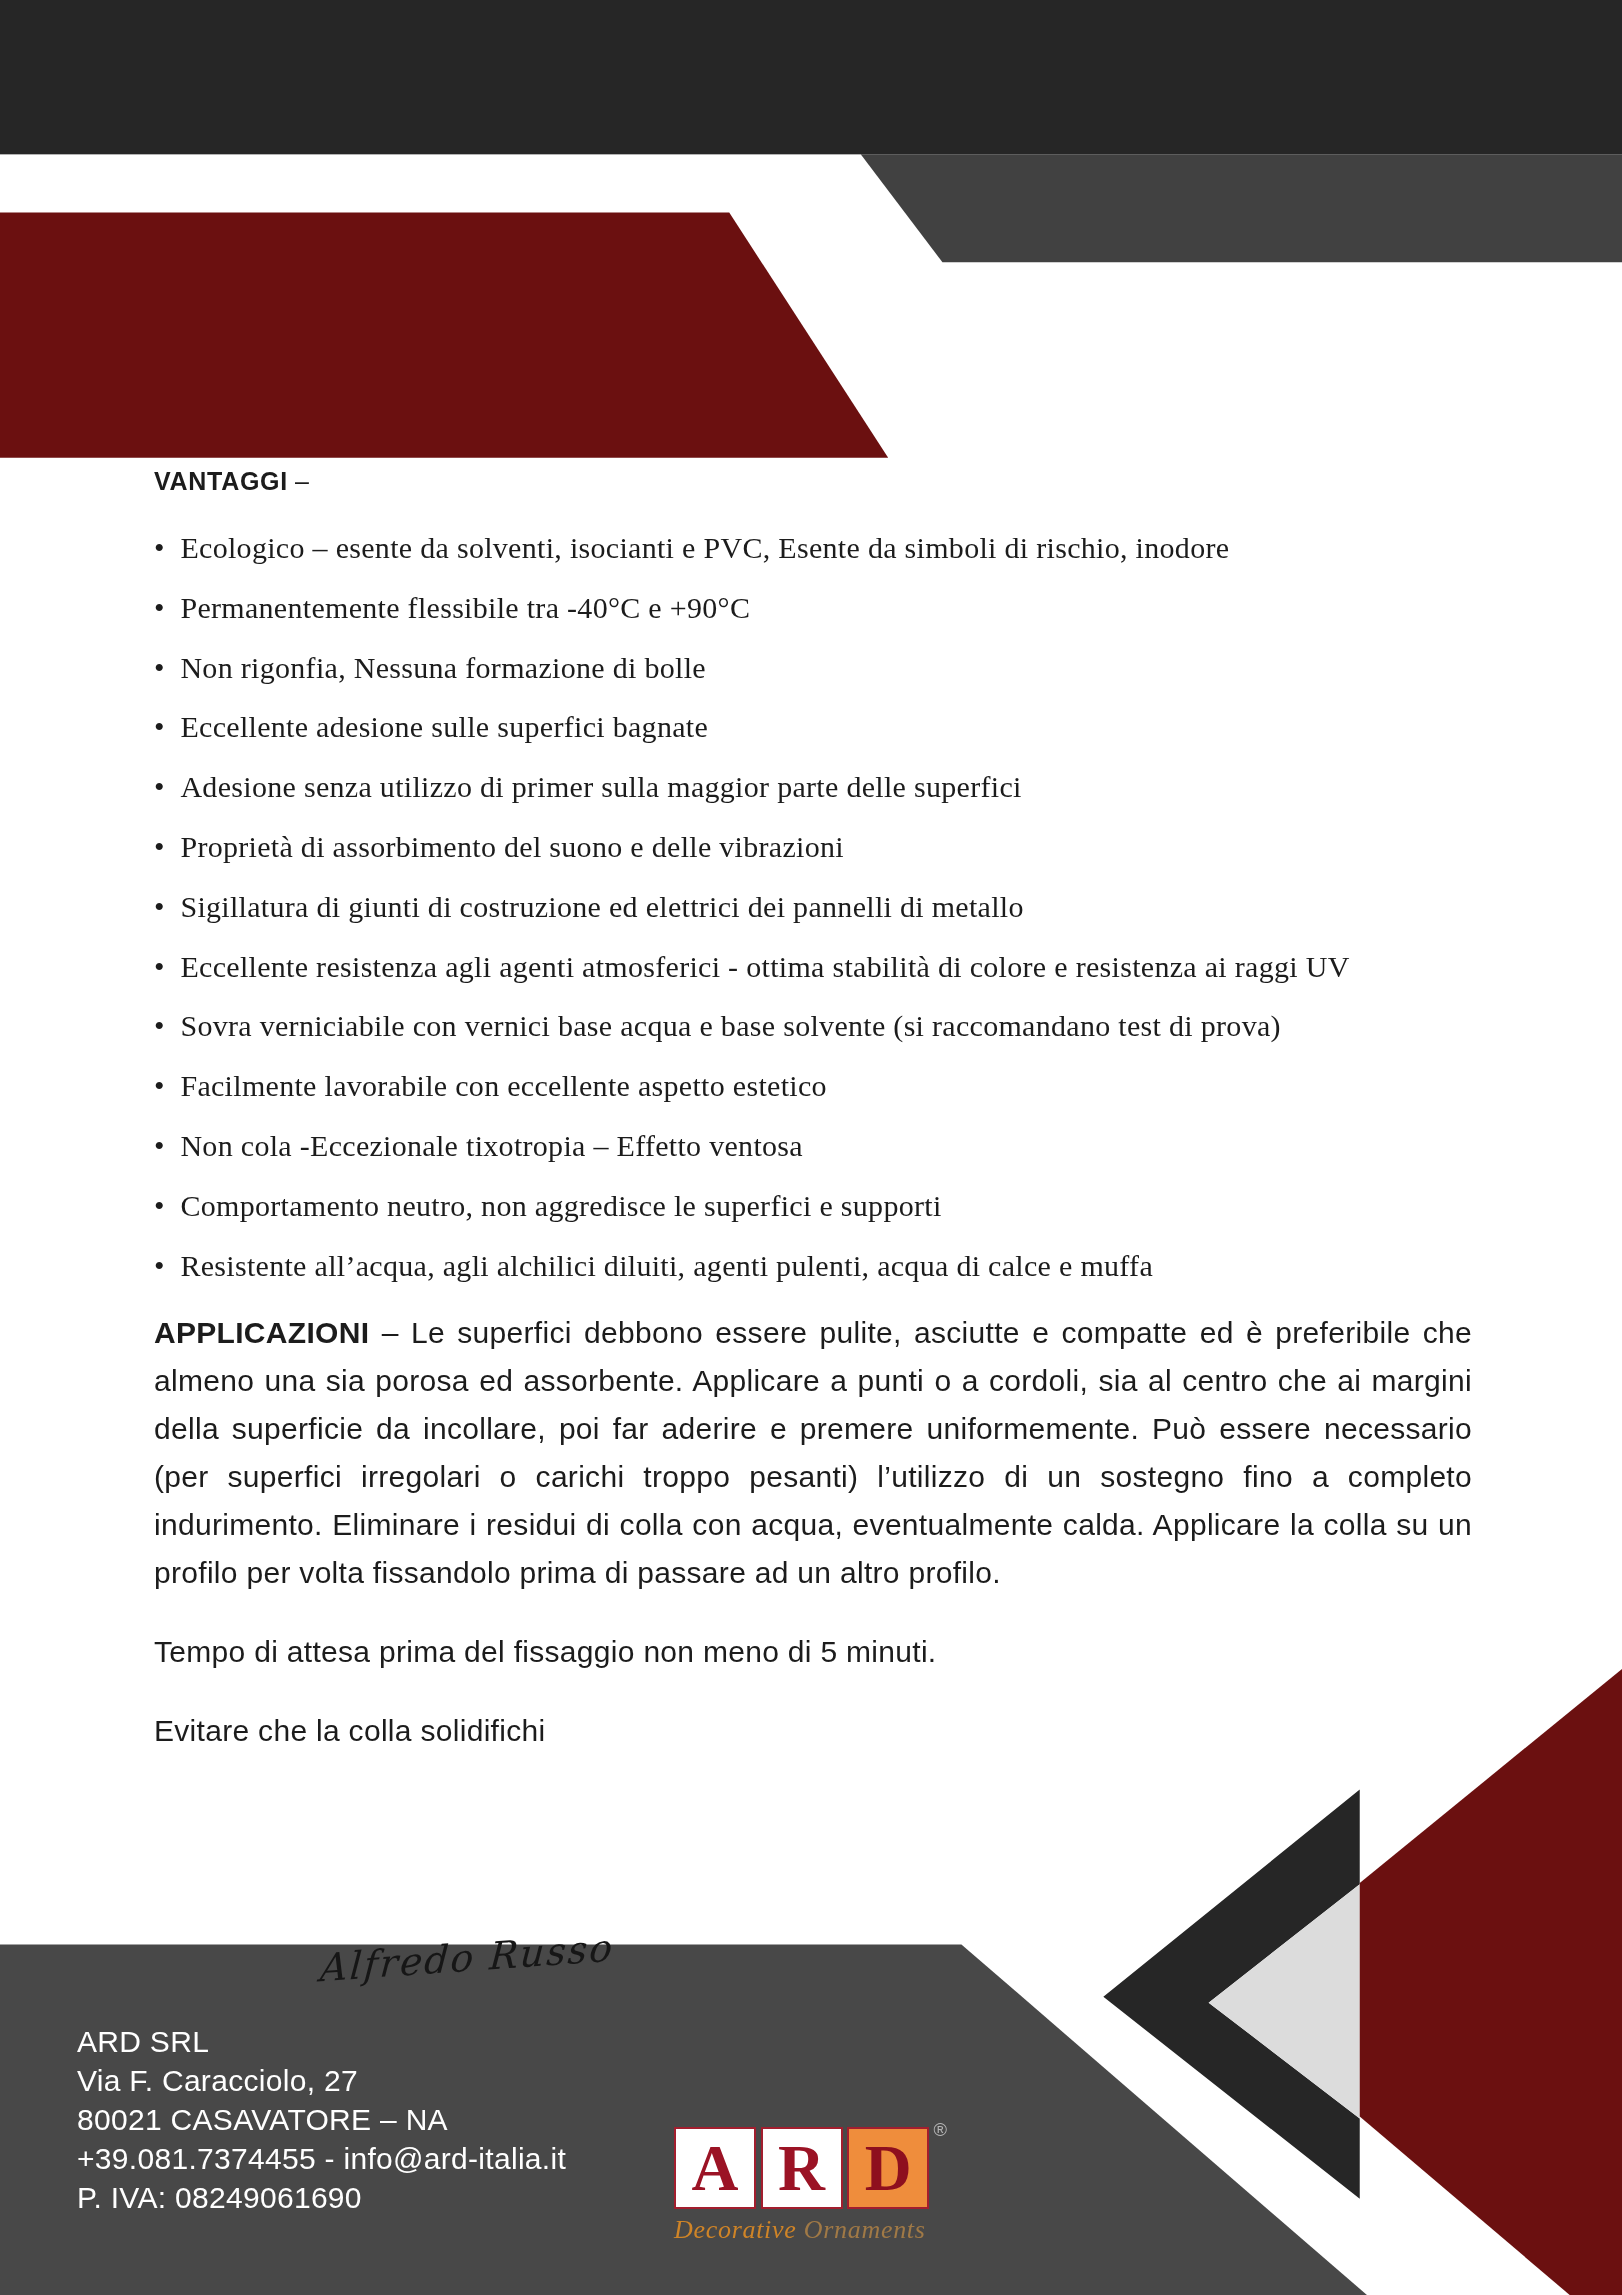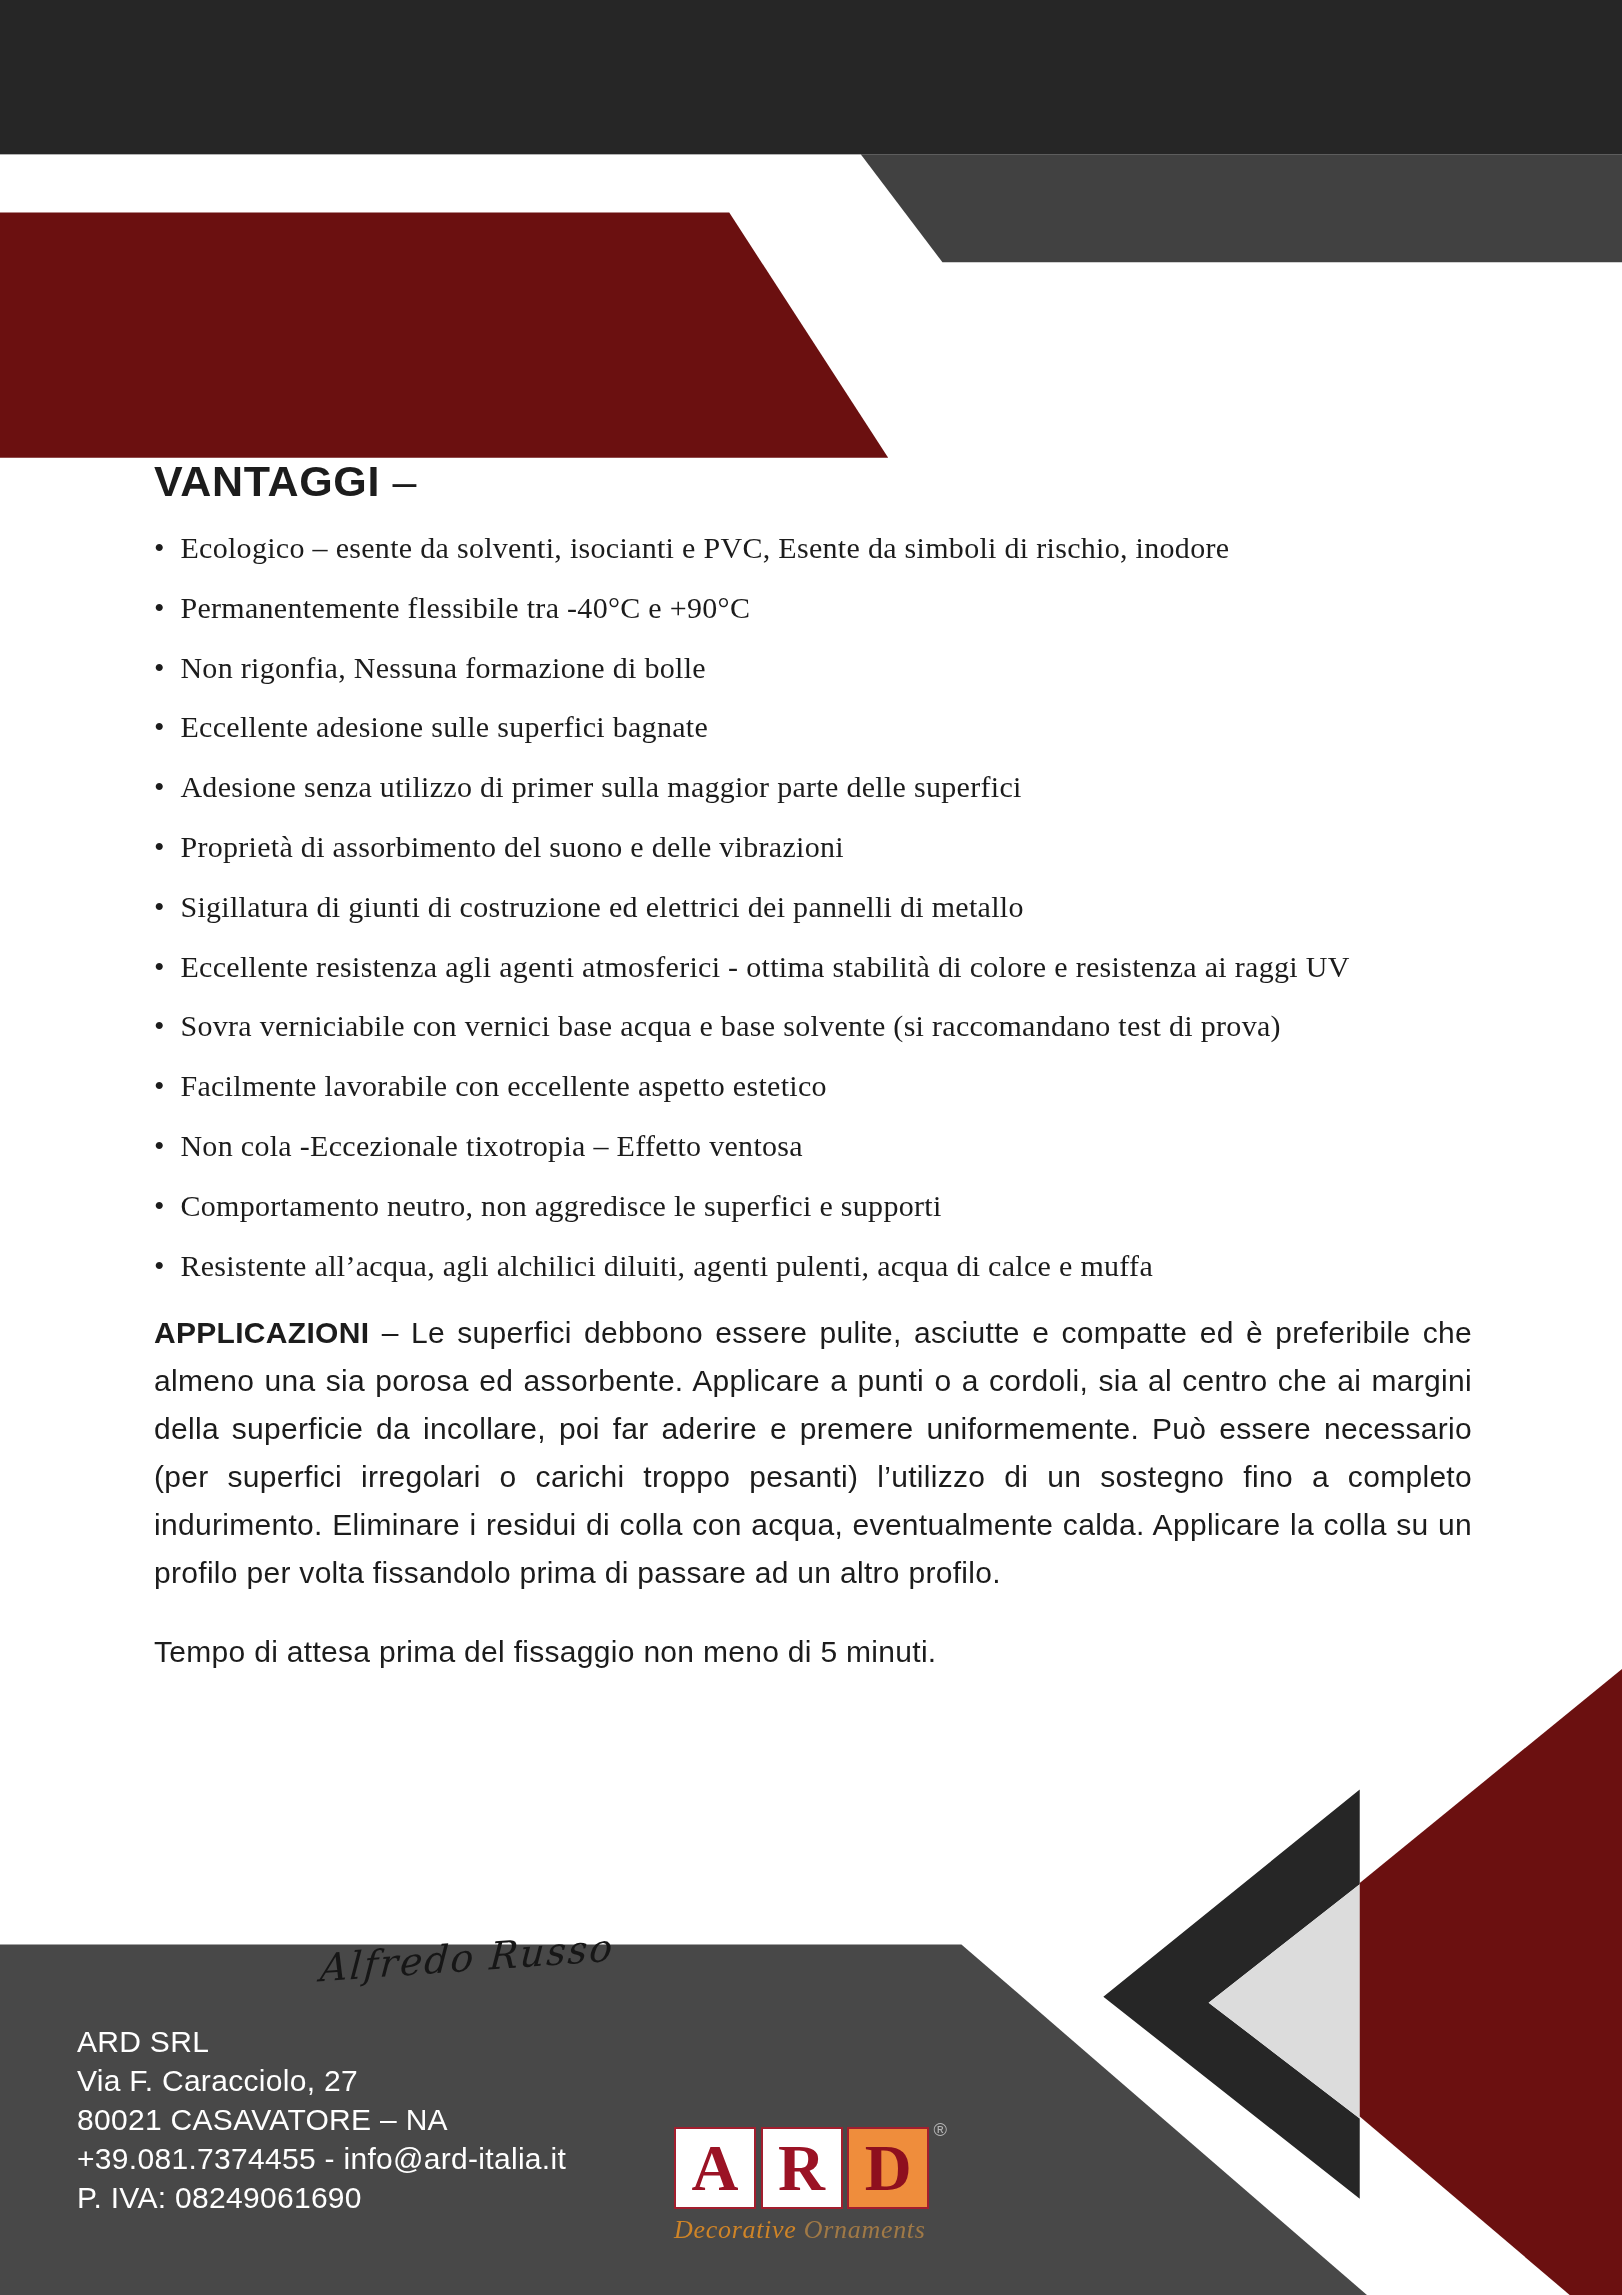--- a/index.html
+++ b/index.html
@@ -14,21 +14,21 @@
   .bg-shapes{position:absolute;left:0;top:0;width:1622px;height:2295px;}
 
   
   .content{
     position:absolute;
     left:154px;top:461px;width:1318px;
     font-size:30px;
     letter-spacing:0.3px;
   }
   .heading{
-    font-size:43px;line-height:41px;margin:0 0 22px 0;
+    font-size:25px;line-height:41px;margin:0 0 22px 0;
     font-weight:400;
   }
   .heading b{font-weight:700;letter-spacing:0.7px;}
   ul.bullets{list-style:none;margin:0;padding:0;font-family:Liberation Serif, serif;}
   ul.bullets li{
     line-height:48px;
     margin:0 0 11.8px 0;
   }
   ul.bullets li::before{content:"\2022\00a0\00a0";}
   ul.bullets li.justify{text-align:justify;}
@@ -115,20 +115,21 @@
       <li class="justify">Sovra verniciabile con vernici base acqua e base solvente (si raccomandano test di prova)</li>
       <li>Facilmente lavorabile con eccellente aspetto estetico</li>
       <li>Non cola -Eccezionale tixotropia – Effetto ventosa</li>
       <li>Comportamento neutro, non aggredisce le superfici e supporti</li>
       <li>Resistente all’acqua, agli alchilici diluiti, agenti pulenti, acqua di calce e muffa</li>
     </ul>
 
     <p class="applications"><b>APPLICAZIONI</b> <span>–</span> <span>Le superfici debbono essere pulite, asciutte e compatte ed è preferibile che almeno una sia porosa ed assorbente. Applicare a punti o a cordoli, sia al centro che ai margini della superficie da incollare, poi far aderire e premere uniformemente. Può essere necessario (per superfici irregolari o carichi troppo pesanti) l’utilizzo di un sostegno fino a completo indurimento. Eliminare i residui di colla con acqua, eventualmente calda. Applicare la colla su un profilo per volta fissandolo prima di passare ad un altro profilo.</span></p>
 
     <p class="note">Tempo di attesa prima del fissaggio non meno di 5 minuti.</p>
+    <p class="note">Evitare che la colla solidifichi</p>
   </div>
 
   <div class="signature">Alfredo Russo</div>
 
   <div class="company">
     <div>ARD SRL</div>
     <div>Via F. Caracciolo, 27</div>
     <div>80021 CASAVATORE – NA</div>
     <div>+39.081.7374455 - info@ard-italia.it</div>
     <div>P. IVA: 08249061690</div>

